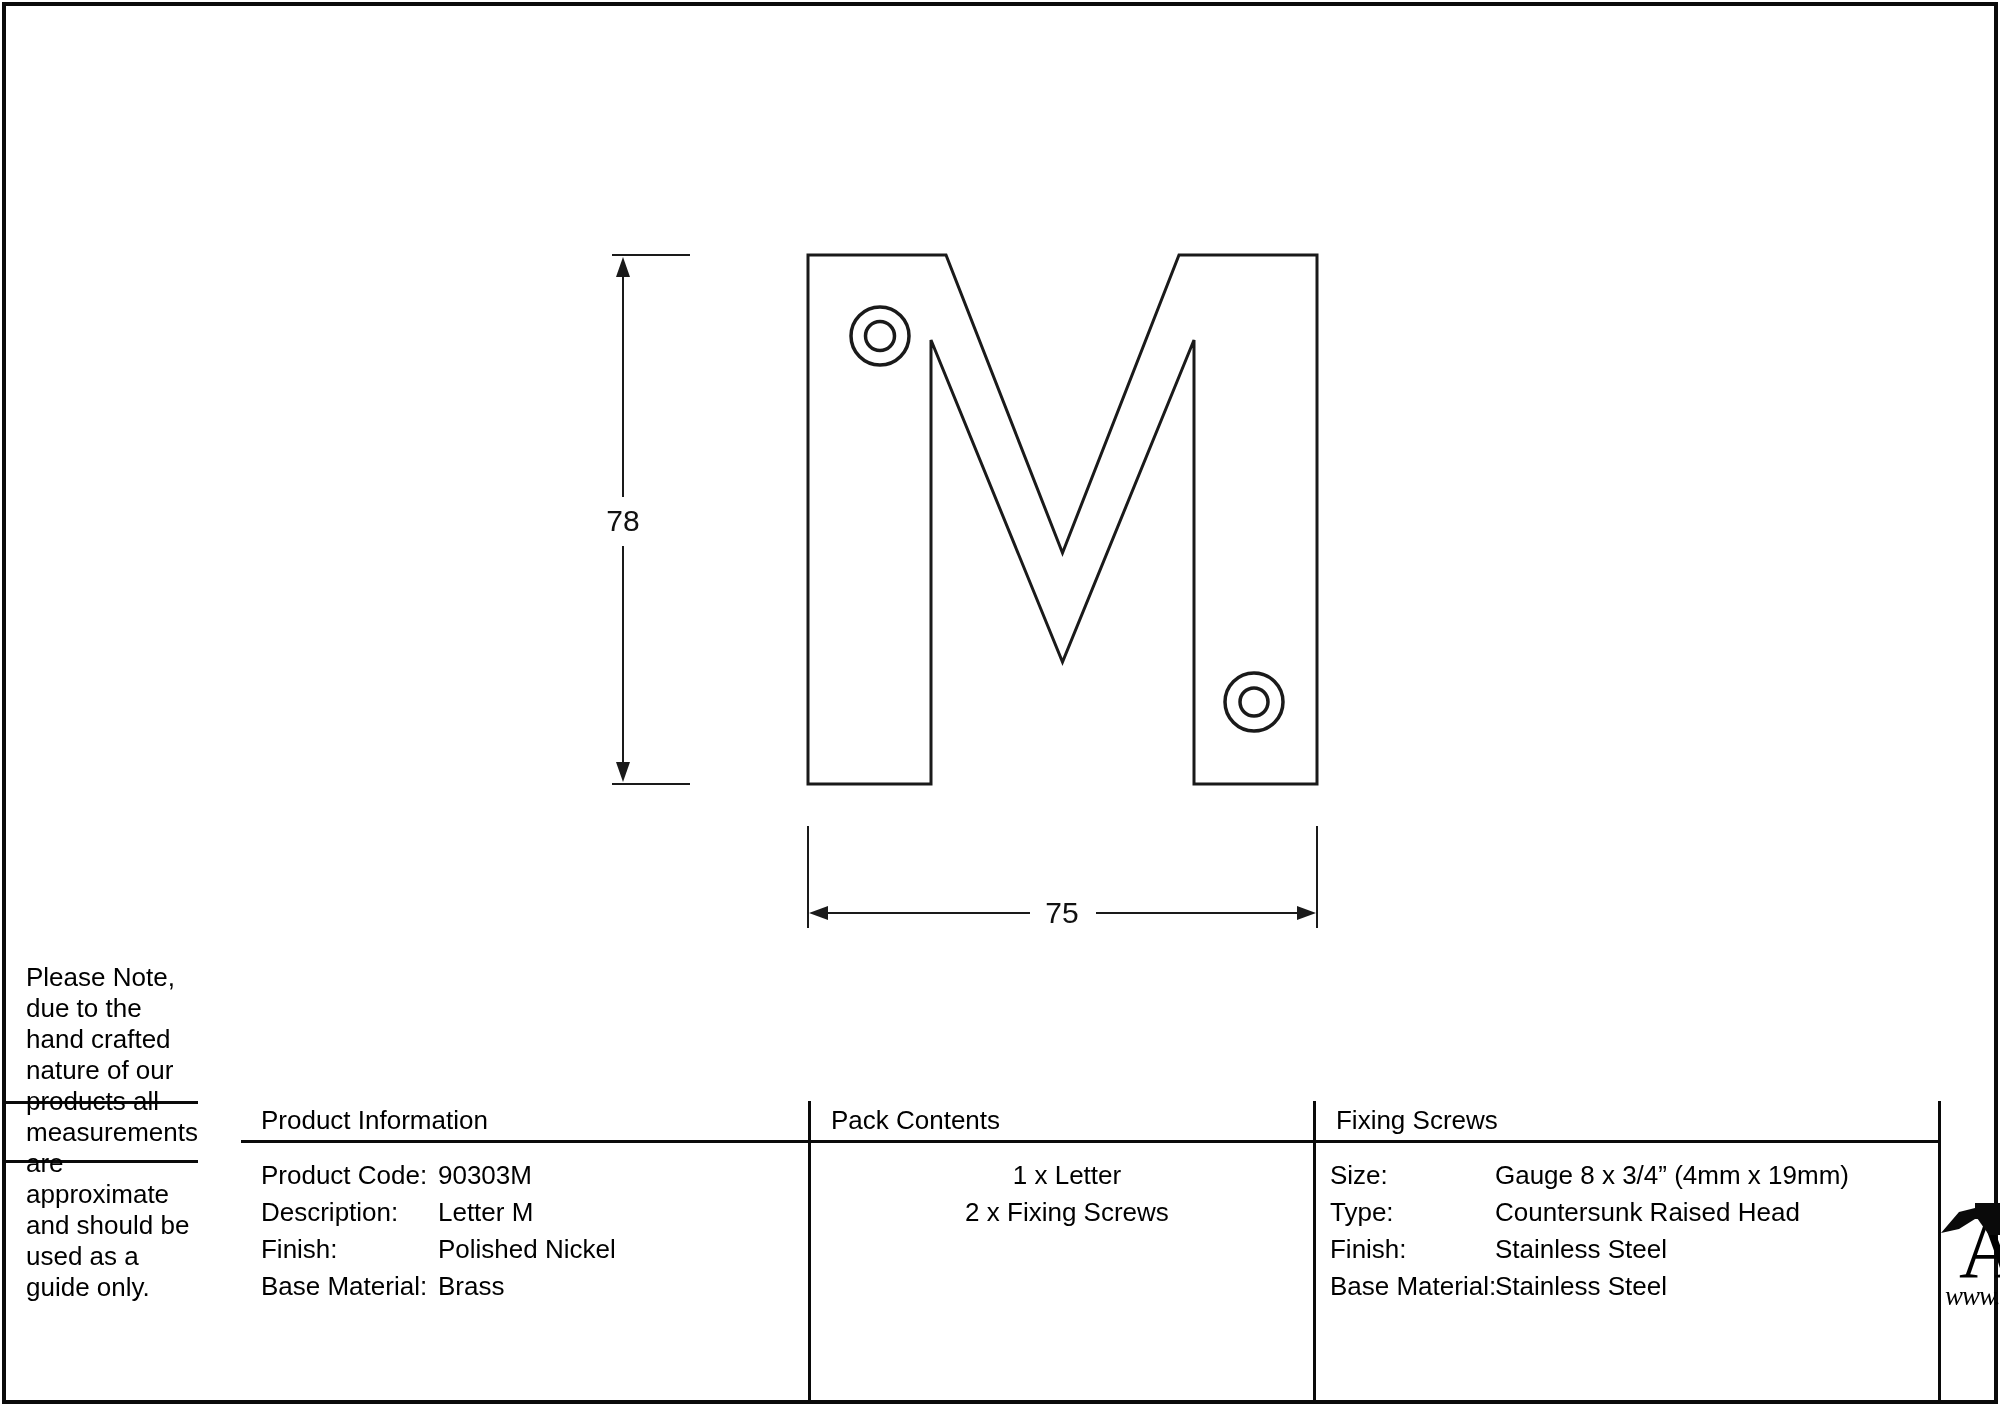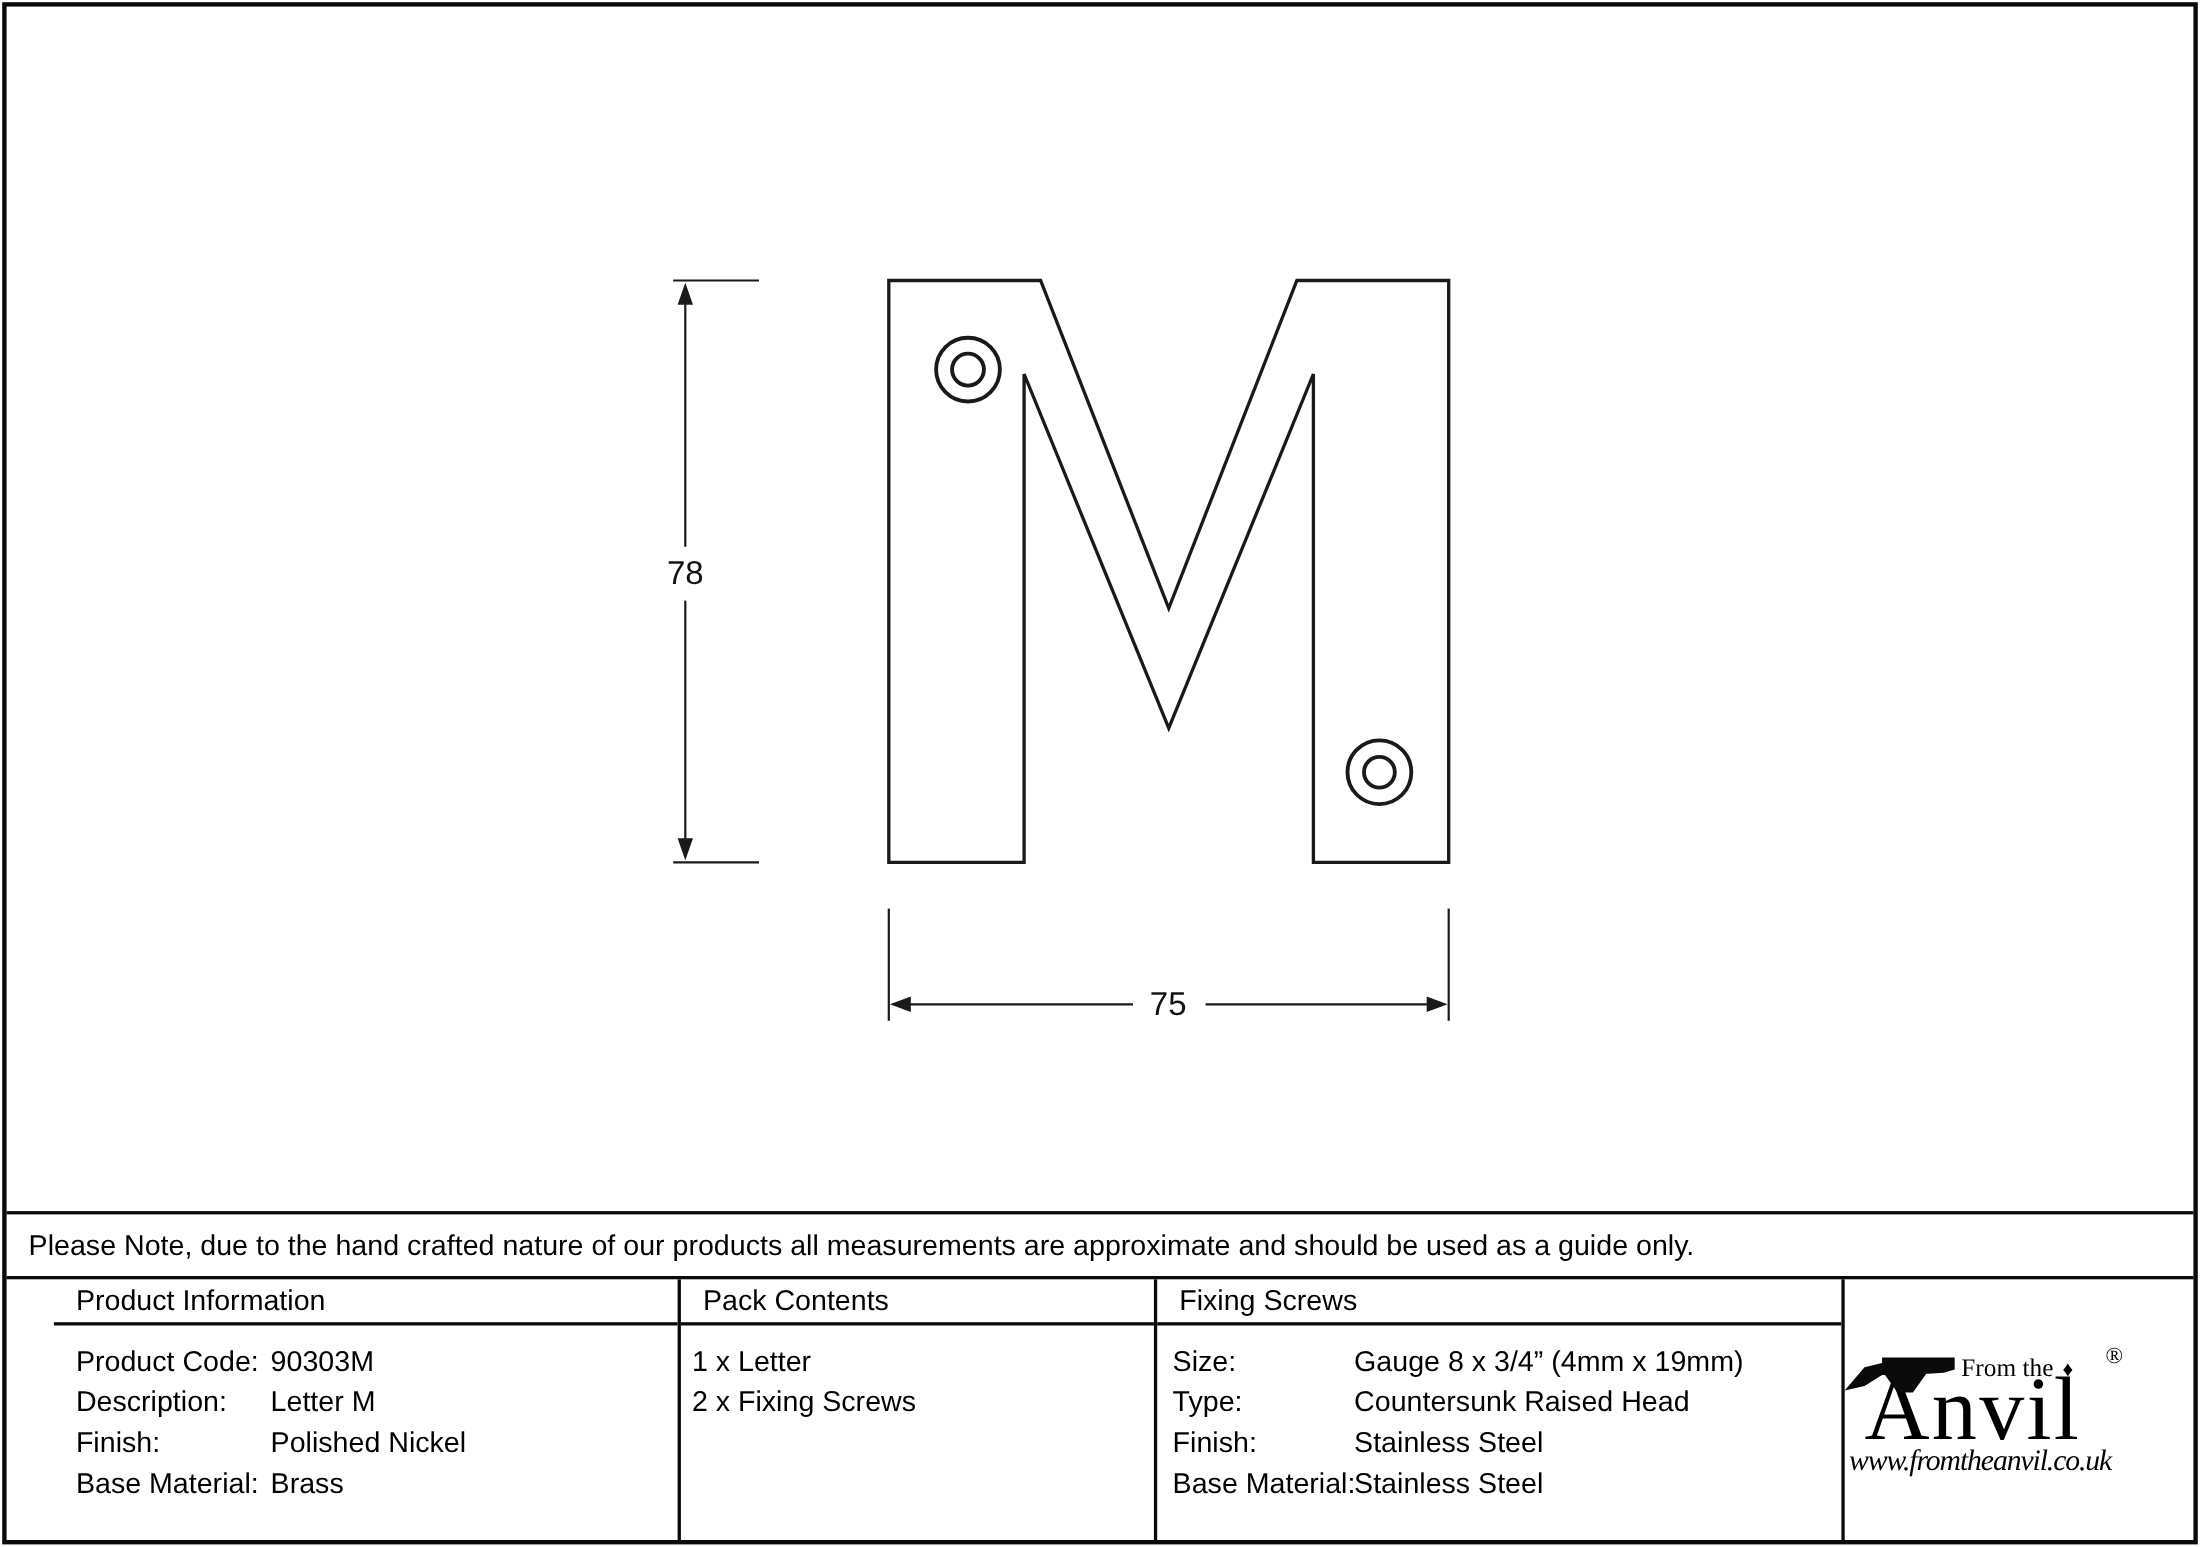--- a/index.html
+++ b/index.html
@@ -27,40 +27,40 @@
     font-family: "Liberation Sans", sans-serif;
     font-size: 30px;
     fill: #111;
   }
   
   .footer {
     position: absolute;
     left: 6px; right: 6px;
     top: 1101px; bottom: 6px;
     display: flex;
-    flex-direction: column;
+    flex-direction: row;
     font-size: 26px;
   }
   .note-row {
     box-sizing: border-box;
     height: 62px;
     border-top: 3px solid #0a0a0a;
     border-bottom: 3px solid #0a0a0a;
     display: flex;
     align-items: center;
     padding-left: 20px;
   }
   .cols {
     flex: 1;
     display: flex;
     margin-left: 43px;
   }
   .col { box-sizing: border-box; }
   .col.c1 { width: 567px; }
-  .col.c2 { width: 433px; border-left: 3px solid #0a0a0a; }
+  .col.c2 { width: 505px; border-left: 3px solid #0a0a0a; text-align: center; }
   .col.c3 { width: 625px; border-left: 3px solid #0a0a0a; }
   .col.c4 { flex: 1; border-left: 3px solid #0a0a0a;
             display: flex; align-items: center; }
   .col-header {
     box-sizing: border-box;
     height: 42px;
     border-bottom: 3px solid #0a0a0a;
     display: flex;
     align-items: center;
     padding-left: 20px;

